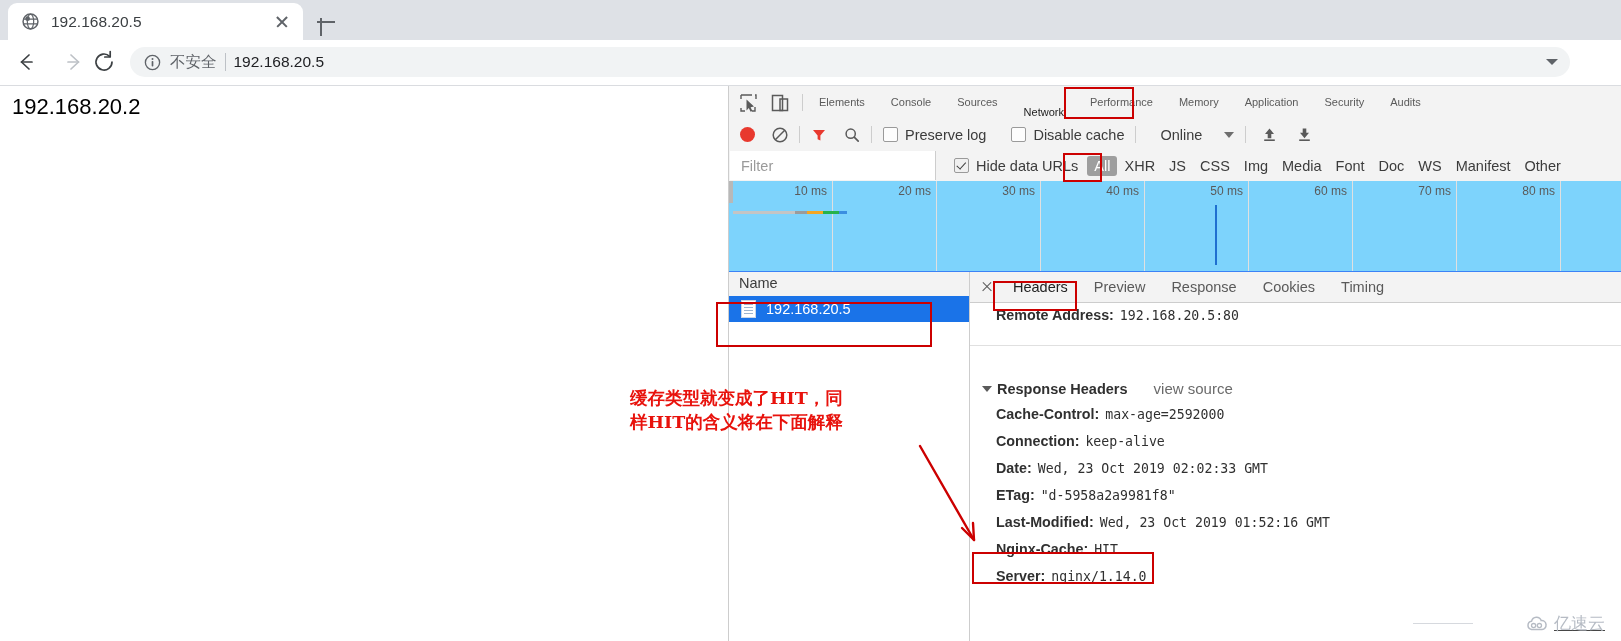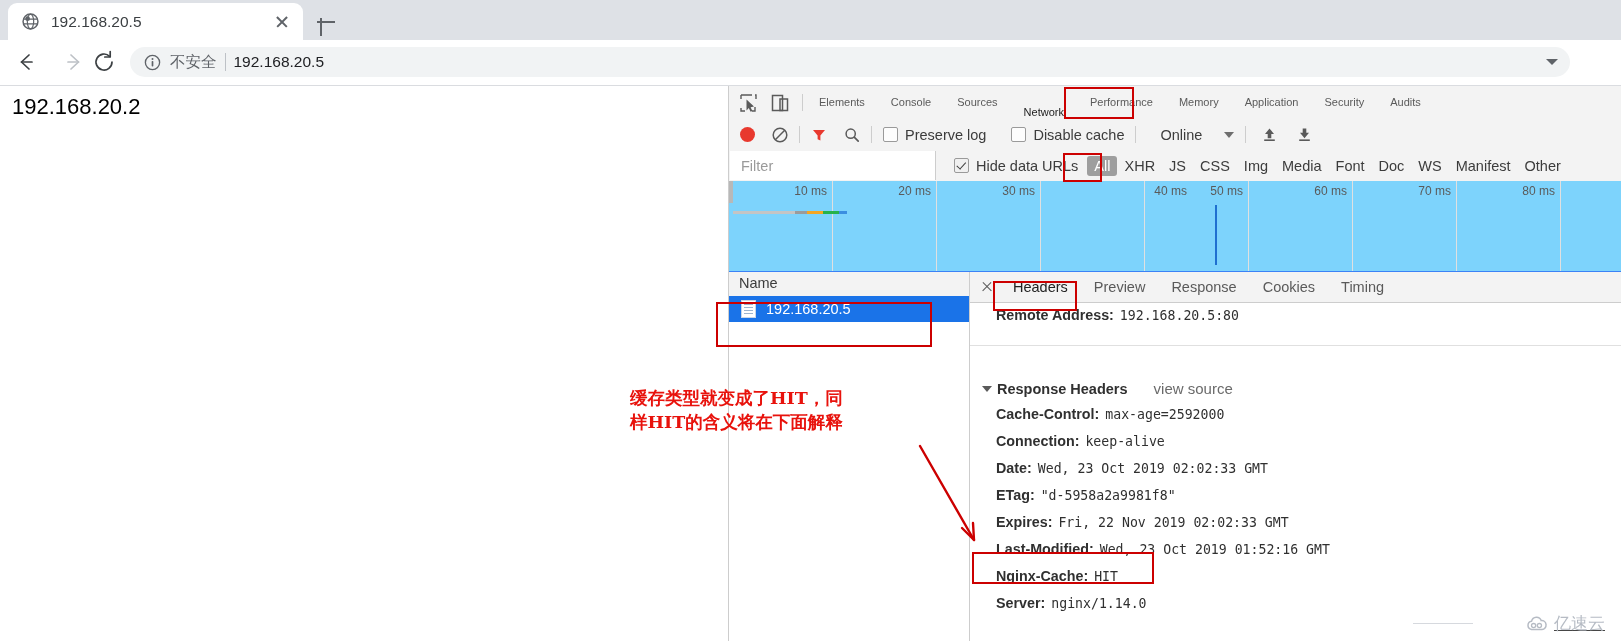--- a/index.html
+++ b/index.html
@@ -629,21 +629,21 @@
     <div class="ruler-tick" style="left:207px;"></div>
     <div class="ruler-tick" style="left:311px;"></div>
     <div class="ruler-tick" style="left:415px;"></div>
     <div class="ruler-tick" style="left:519px;"></div>
     <div class="ruler-tick" style="left:623px;"></div>
     <div class="ruler-tick" style="left:727px;"></div>
     <div class="ruler-tick" style="left:831px;"></div>
     <span class="ruler-label" style="left:103px;">10 ms</span>
     <span class="ruler-label" style="left:207px;">20 ms</span>
     <span class="ruler-label" style="left:311px;text-align:right;">30 ms</span>
-    <span class="ruler-label" style="left:415px;margin-left:48px;">40 ms</span>
+    <span class="ruler-label" style="left:415px;">40 ms</span>
     <span class="ruler-label" style="left:519px;">50 ms</span>
     <span class="ruler-label" style="left:623px;">60 ms</span>
     <span class="ruler-label" style="left:727px;">70 ms</span>
     <span class="ruler-label" style="left:831px;">80 ms</span>
 
     <div id="request-bar" style="width: 114px;">
       <span class="bar-seg" style="background: rgb(196, 196, 196); width: 62px;"></span>
       <span class="bar-seg" style="background: rgb(155, 155, 155); width: 12px;"></span>
       <span class="bar-seg" style="background: rgb(245, 166, 35); width: 16px;"></span>
       <span class="bar-seg" style="background: rgb(38, 178, 75); width: 16px;"></span>
@@ -694,24 +694,20 @@
           <span class="hdr-name">Connection:</span>
           <span class="hdr-value">keep-alive</span>
         </div>
         <div class="hdr-line">
           <span class="hdr-name">Date:</span>
           <span class="hdr-value">Wed, 23 Oct 2019 02:02:33 GMT</span>
         </div>
         <div class="hdr-line">
           <span class="hdr-name">ETag:</span>
           <span class="hdr-value">"d-5958a2a9981f8"</span>
-        </div>
-        <div class="hdr-line">
-          <span class="hdr-name">Expires:</span>
-          <span class="hdr-value">Fri, 22 Nov 2019 02:02:33 GMT</span>
         </div>
         <div class="hdr-line">
           <span class="hdr-name">Last-Modified:</span>
           <span class="hdr-value">Wed, 23 Oct 2019 01:52:16 GMT</span>
         </div>
         <div class="hdr-line">
           <span class="hdr-name">Nginx-Cache:</span>
           <span class="hdr-value">HIT</span>
         </div>
         <div class="hdr-line">

